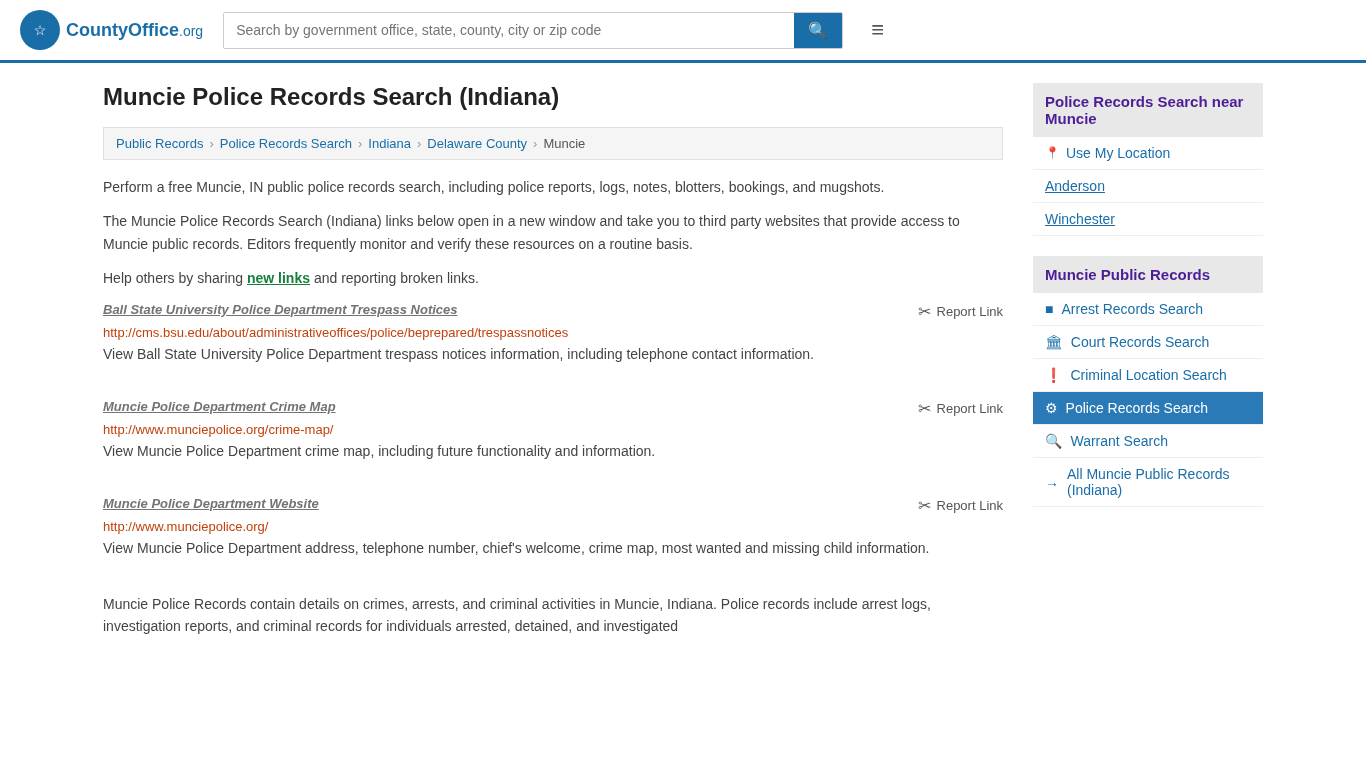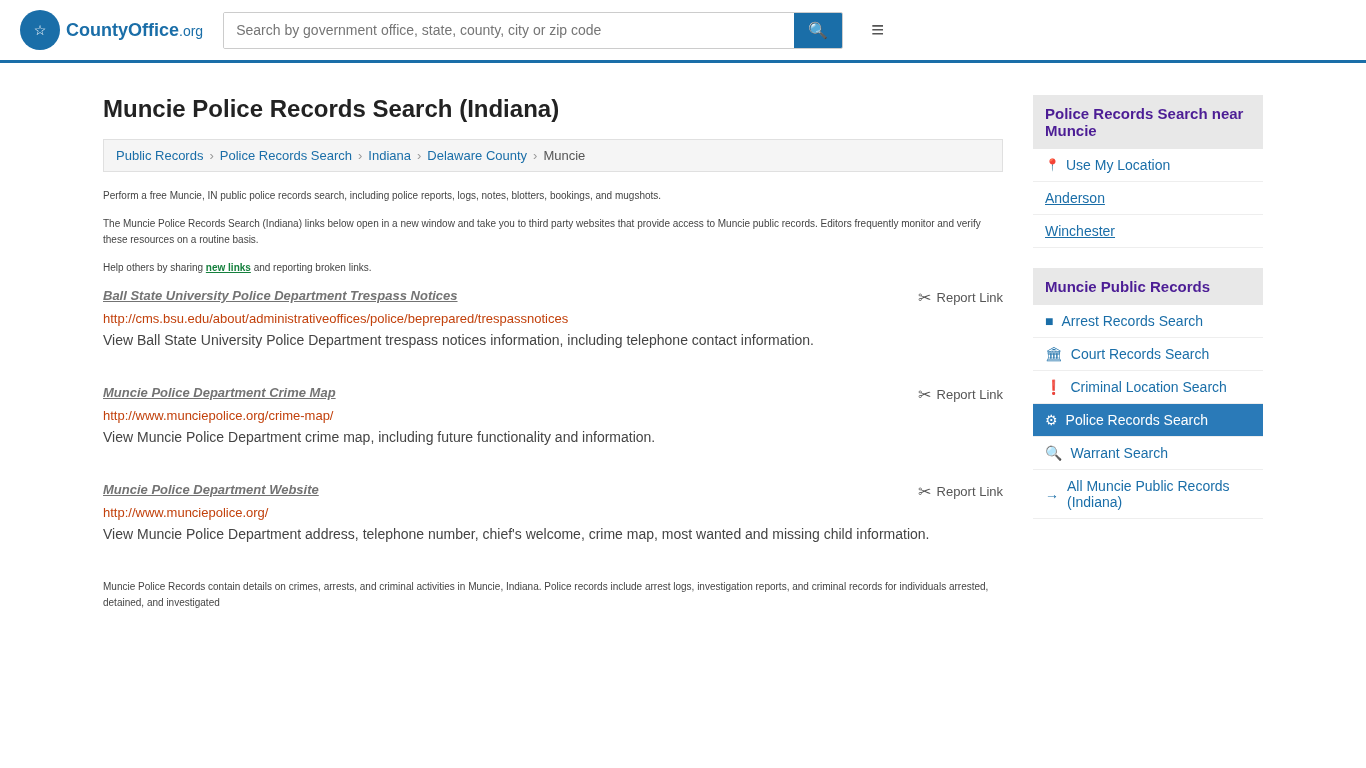--- a/index.html
+++ b/index.html
@@ -73,21 +73,21 @@
       border: none;
       cursor: pointer;
       font-size: 22px;
       color: #555;
       padding: 4px 8px;
     }
 
     
     .main-container {
       max-width: 1200px;
-      margin: 12px auto;
+      margin: 0 auto;
       padding: 20px 20px;
       display: flex;
       gap: 30px;
     }
 
     
     .content-area {
       flex: 1;
     }
     .page-title {
@@ -111,21 +111,21 @@
       flex-wrap: wrap;
     }
     .breadcrumb a {
       color: #1a6ea8;
       text-decoration: none;
     }
     .breadcrumb .sep { color: #999; }
 
     
     .desc-text {
-      font-size: 10px;
+      font-size: 14px;
       line-height: 1.6;
       margin-bottom: 12px;
       color: #444;
     }
     .desc-text a {
       color: #15803d;
       font-weight: bold;
     }
 
     

